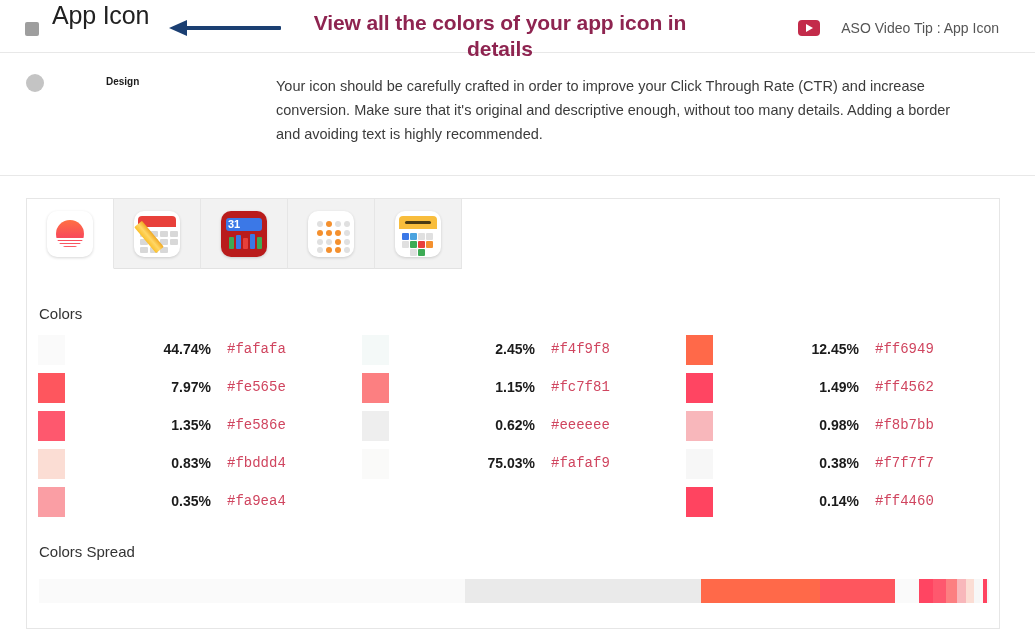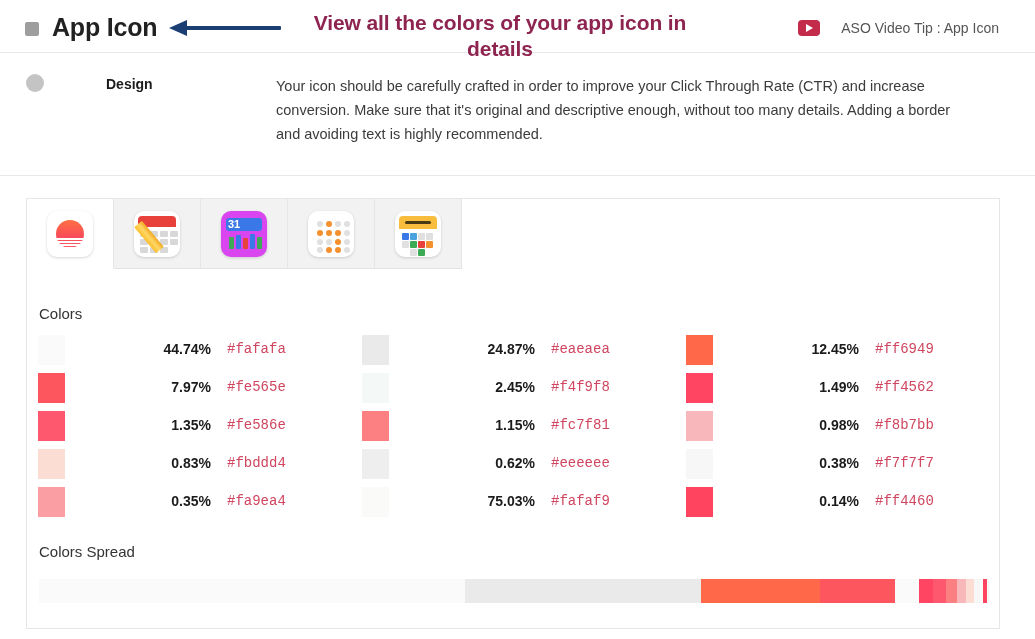--- a/index.html
+++ b/index.html
@@ -15,22 +15,22 @@
   
   .header {
     position: absolute; left: 0; top: 0; width: 1035px; height: 53px;
     border-bottom: 1px solid #e8e8e8;
   }
   .header-square {
     position: absolute; left: 25px; top: 22px;
     width: 14px; height: 14px; background: #9e9e9e; border-radius: 2px;
   }
   .header-title {
-    position: absolute; left: 52px; top: 13px;
-    font-size: 25px; color: #212121; font-weight: 700;
+    position: absolute; left: 52px; top: 1px;
+    font-size: 25px; color: #212121; font-weight: 400;
     letter-spacing: -0.2px; white-space: nowrap;
   }
   .video-tip {
     position: absolute; right: 36px; top: 20px;
     display: flex; align-items: center; gap: 21px;
   }
   .yt-icon {
     width: 22px; height: 16px; background: #c32b4a;
     border-radius: 4px; position: relative; flex: 0 0 auto;
   }
@@ -66,21 +66,21 @@
   .arrow-2 { left: 470px; top: 238px; width: 108px; }
   .arrow-2 .shaft { left: 16px; width: 92px; }
 
   
   .design-dot {
     position: absolute; left: 26px; top: 74px;
     width: 18px; height: 18px; border-radius: 50%; background: #c4c4c4;
   }
   .design-label {
     position: absolute; left: 106px; top: 76px;
-    font-size: 14px; font-weight: bold; color: #1b1b1b;
+    font-size: 10px; font-weight: bold; color: #1b1b1b;
   }
   .design-desc {
     position: absolute; left: 276px; top: 74px; width: 700px;
     font-size: 14.5px; color: #3b3b3b; line-height: 24px;
   }
 
   .section-divider {
     position: absolute; left: 0; top: 175px; width: 1035px;
     height: 1px; background: #e8e8e8;
   }
@@ -123,21 +123,21 @@
   .ic-cal2 .top { position: absolute; left: 4px; top: 5px; width: 38px; height: 11px; background: #e8403a; border-radius: 4px 4px 0 0; }
   .ic-cal2 .cell { position: absolute; width: 8px; height: 6px; background: #d8d8d8; border-radius: 1px; }
   .ic-cal2 .pencil {
     position: absolute; left: 10px; top: 9px; width: 10px; height: 34px;
     background: linear-gradient(90deg,#fbc02d 0%,#ffd766 50%,#f0a821 100%);
     transform: rotate(-40deg); transform-origin: 50% 50%;
     border-radius: 1px;
   }
 
   
-  .ic-cal31 { background: #d946ef; box-shadow: 0 1px 3px rgba(0,0,0,0.16); }
+  .ic-cal31 { background: #b91c1c; box-shadow: 0 1px 3px rgba(0,0,0,0.16); }
   .ic-cal31 .band { position: absolute; left: 5px; top: 7px; width: 36px; height: 13px; background: #3b78e7; border-radius: 3px; }
   .ic-cal31 .num { position: absolute; left: 7px; top: 7px; font-size: 11px; color: #fff; font-weight: bold; line-height: 13px; font-family: "Liberation Sans", sans-serif; }
   .ic-cal31 .bar { position: absolute; width: 5px; border-radius: 1px; }
 
   
   .ic-dots { background: #ffffff; box-shadow: 0 1px 3px rgba(0,0,0,0.16); }
   .ic-dots .d { position: absolute; width: 6px; height: 6px; border-radius: 50%; }
 
   
   .ic-blocks { background: #ffffff; box-shadow: 0 1px 3px rgba(0,0,0,0.16); }
@@ -321,25 +321,20 @@
       </div>
       <div class="color-row">
         <span class="swatch" style="background:#fa9ea4;"></span>
         <span class="pct">0.35%</span>
         <span class="hexv">#fa9ea4</span>
       </div>
     </div>
 
     <div class="color-col">
       <div class="color-row">
-        <span class="swatch" style="background:#eaeaea;"></span>
-        <span class="pct">24.87%</span>
-        <span class="hexv">#eaeaea</span>
-      </div>
-      <div class="color-row">
         <span class="swatch" style="background:#f4f9f8;"></span>
         <span class="pct">2.45%</span>
         <span class="hexv">#f4f9f8</span>
       </div>
       <div class="color-row">
         <span class="swatch" style="background:#fc7f81;"></span>
         <span class="pct">1.15%</span>
         <span class="hexv">#fc7f81</span>
       </div>
       <div class="color-row">

